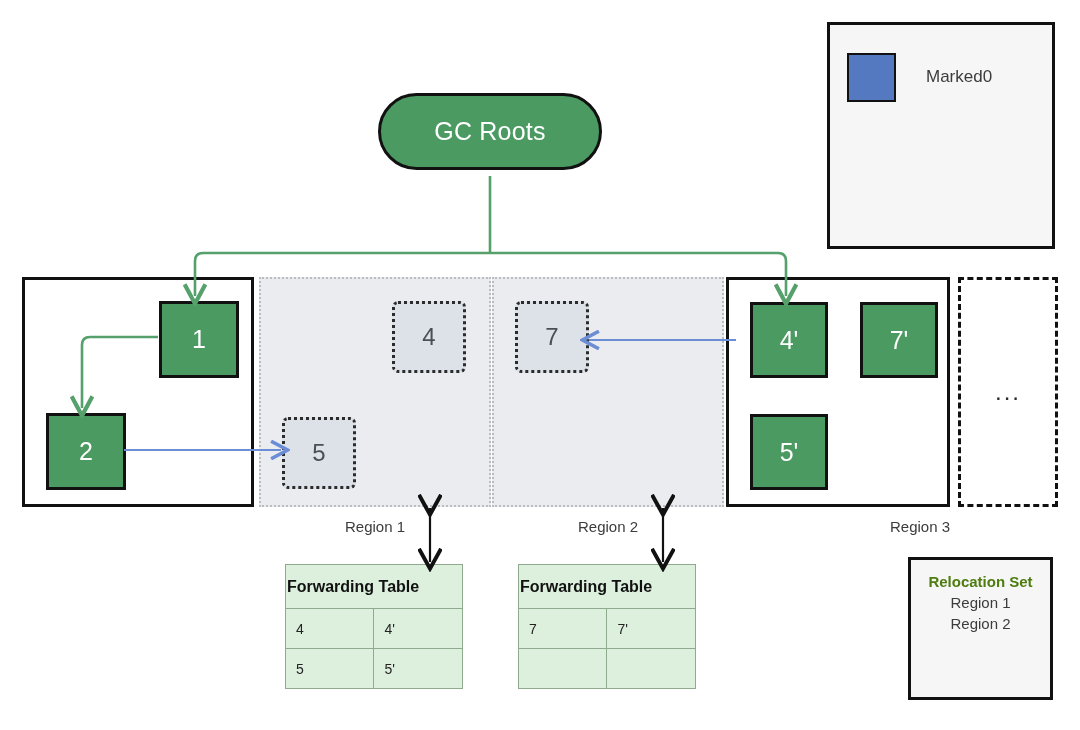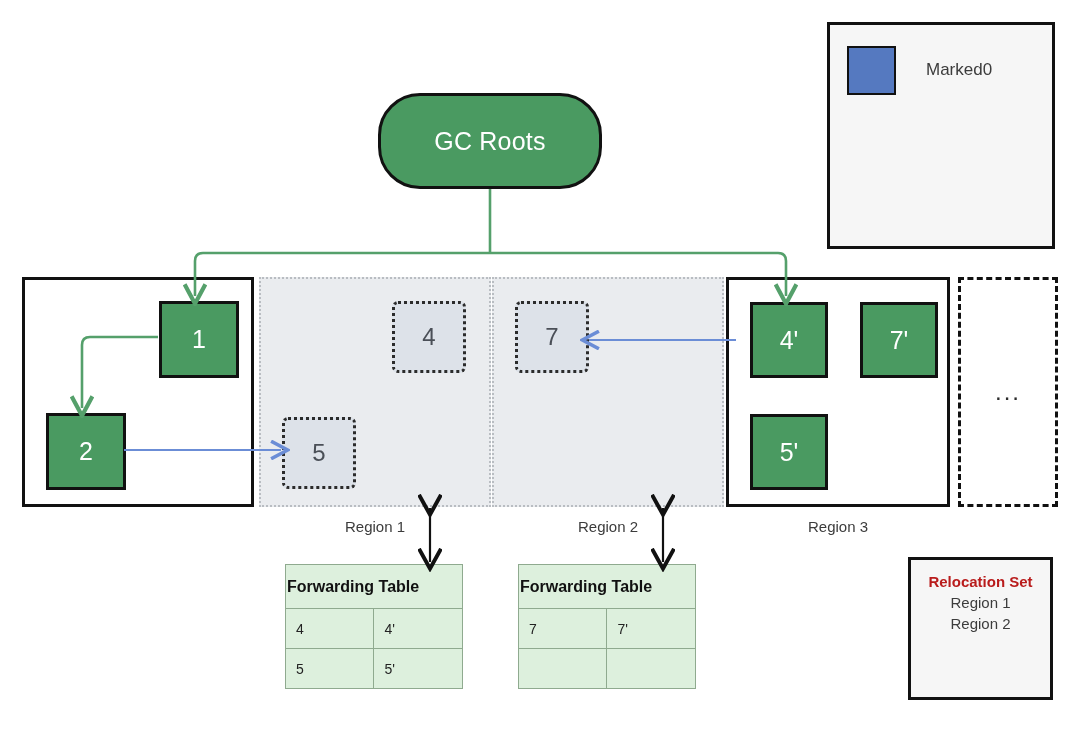--- a/index.html
+++ b/index.html
@@ -16,21 +16,21 @@
     width: 1080px;
     height: 730px;
     overflow: hidden;
     background: #ffffff;
   }
   .abs { position: absolute; }
 
   
   #gc-roots {
     left: 378px; top: 93px;
-    width: 224px; height: 96px;
+    width: 224px; height: 77px;
     background: #4a9a61;
     border: 3px solid #111111;
     border-radius: 42px;
     display: flex;
     align-items: center;
     justify-content: center;
     color: #ffffff;
     font-size: 25px;
     letter-spacing: .2px;
     box-sizing: border-box;
@@ -90,21 +90,21 @@
     font-size: 24px;
   }
 
   
   #legend {
     left: 827px; top: 22px;
     width: 228px; height: 227px;
     border: 3px solid #111111;
     background: #f6f6f6;
     box-sizing: border-box;
-    padding: 16px 0 0 17px;
+    padding: 23px 0 0 17px;
   }
   .legend-row {
     display: flex;
     align-items: center;
     height: 58px;
     margin-bottom: 8px;
   }
   .legend-swatch {
     width: 49px; height: 49px;
     border: 2px solid #111111;
@@ -144,21 +144,21 @@
     width: 145px; height: 143px;
     border: 3px solid #111111;
     background: #f6f6f6;
     box-sizing: border-box;
     text-align: center;
     padding-top: 13px;
   }
   #relocation-set .rs-title {
     font-size: 15px;
     font-weight: bold;
-    color: #b91c1c;
+    color: #4d7c0f;
   }
   #relocation-set .rs-item {
     font-size: 15px;
     color: #3c3c3c;
     margin-top: 4px;
   }
   #relocation-set .rs-item:first-of-type { margin-top: 22px; }
 
   svg.overlay {
     position: absolute;
@@ -244,21 +244,21 @@
     <div class="abs obj-live" style="left:21px; top:22px; width:78px; height:76px;">
       <span>4'</span>
     </div>
     <div class="abs obj-live" style="left:131px; top:22px; width:78px; height:76px;">
       <span>7'</span>
     </div>
     <div class="abs obj-live" style="left:21px; top:134px; width:78px; height:76px;">
       <span>5'</span>
     </div>
   </div>
-  <div class="abs region-label" style="left:726px; top:518px; width:224px;">Region 3</div>
+  <div class="abs region-label" style="left:726px; top:518px; width:224px;text-align:right;">Region 3</div>
 
   <div class="abs region-ellipsis" style="left:958px; top:277px; width:100px; height:230px;">
     <span>...</span>
   </div>
 
   <table class="abs fwd-table" style="left:285px; top:564px; width:178px;">
     <thead>
       <tr>
         <th colspan="2">Forwarding Table</th>
       </tr>

